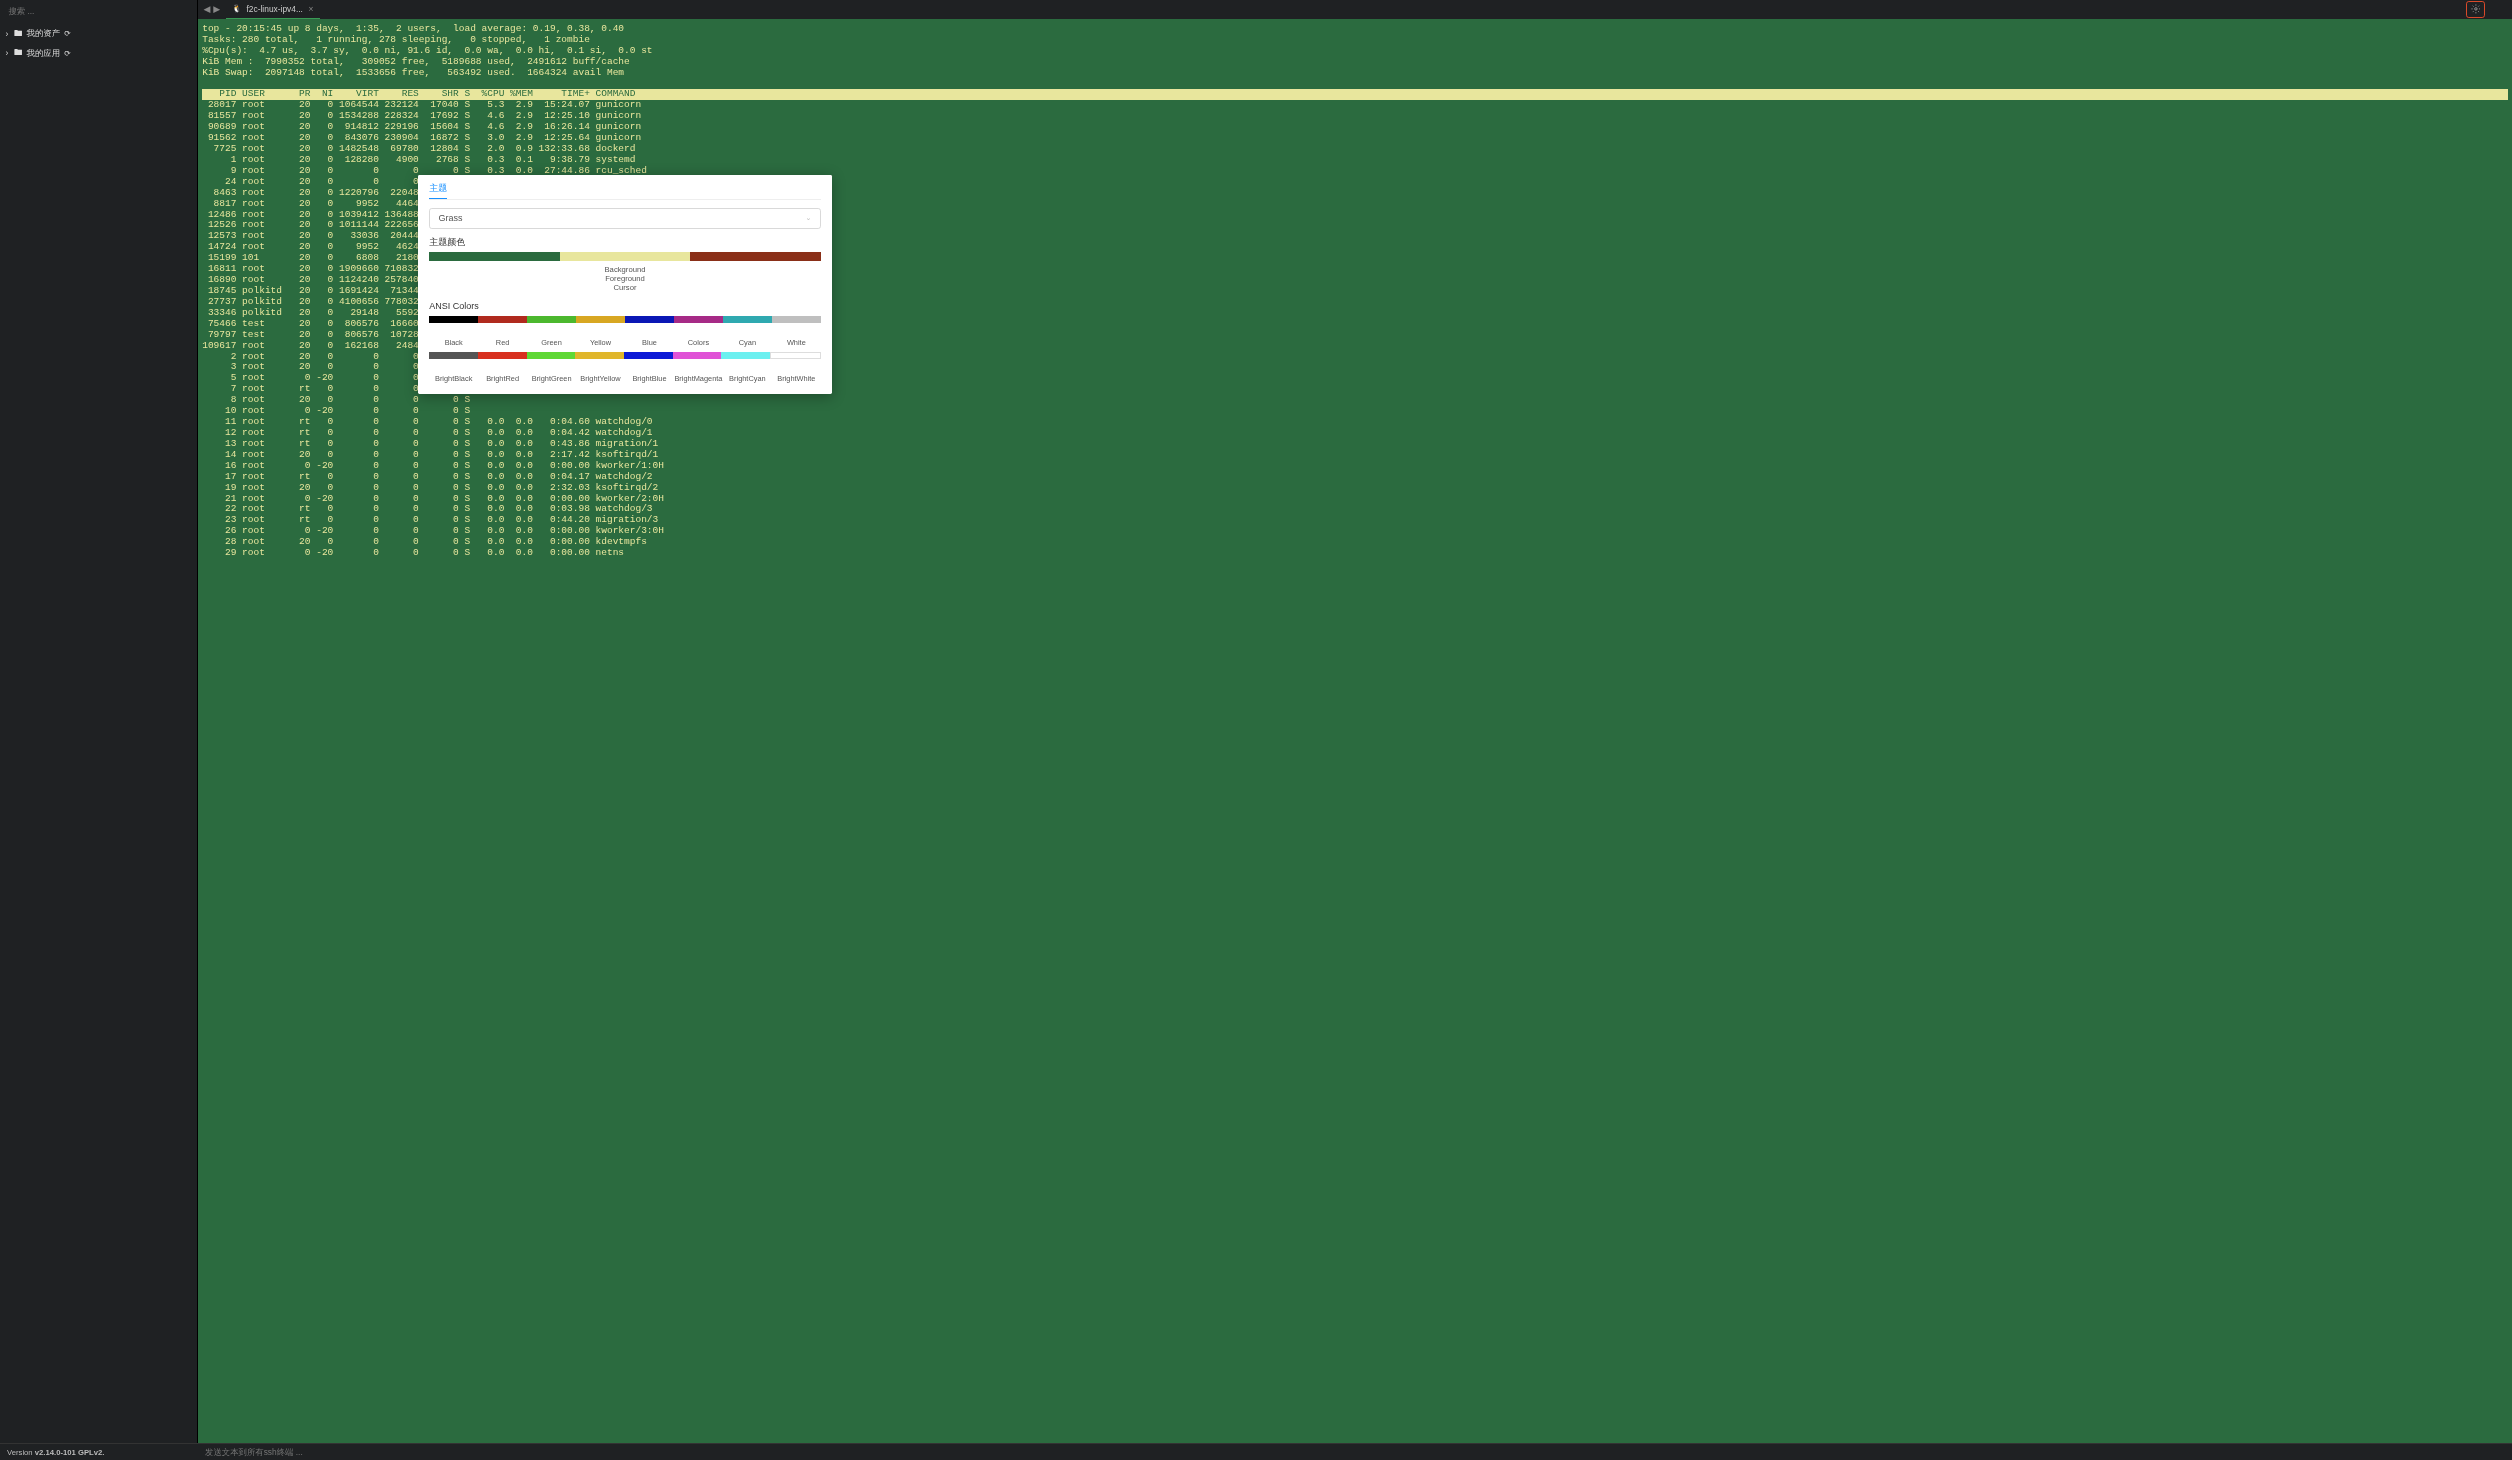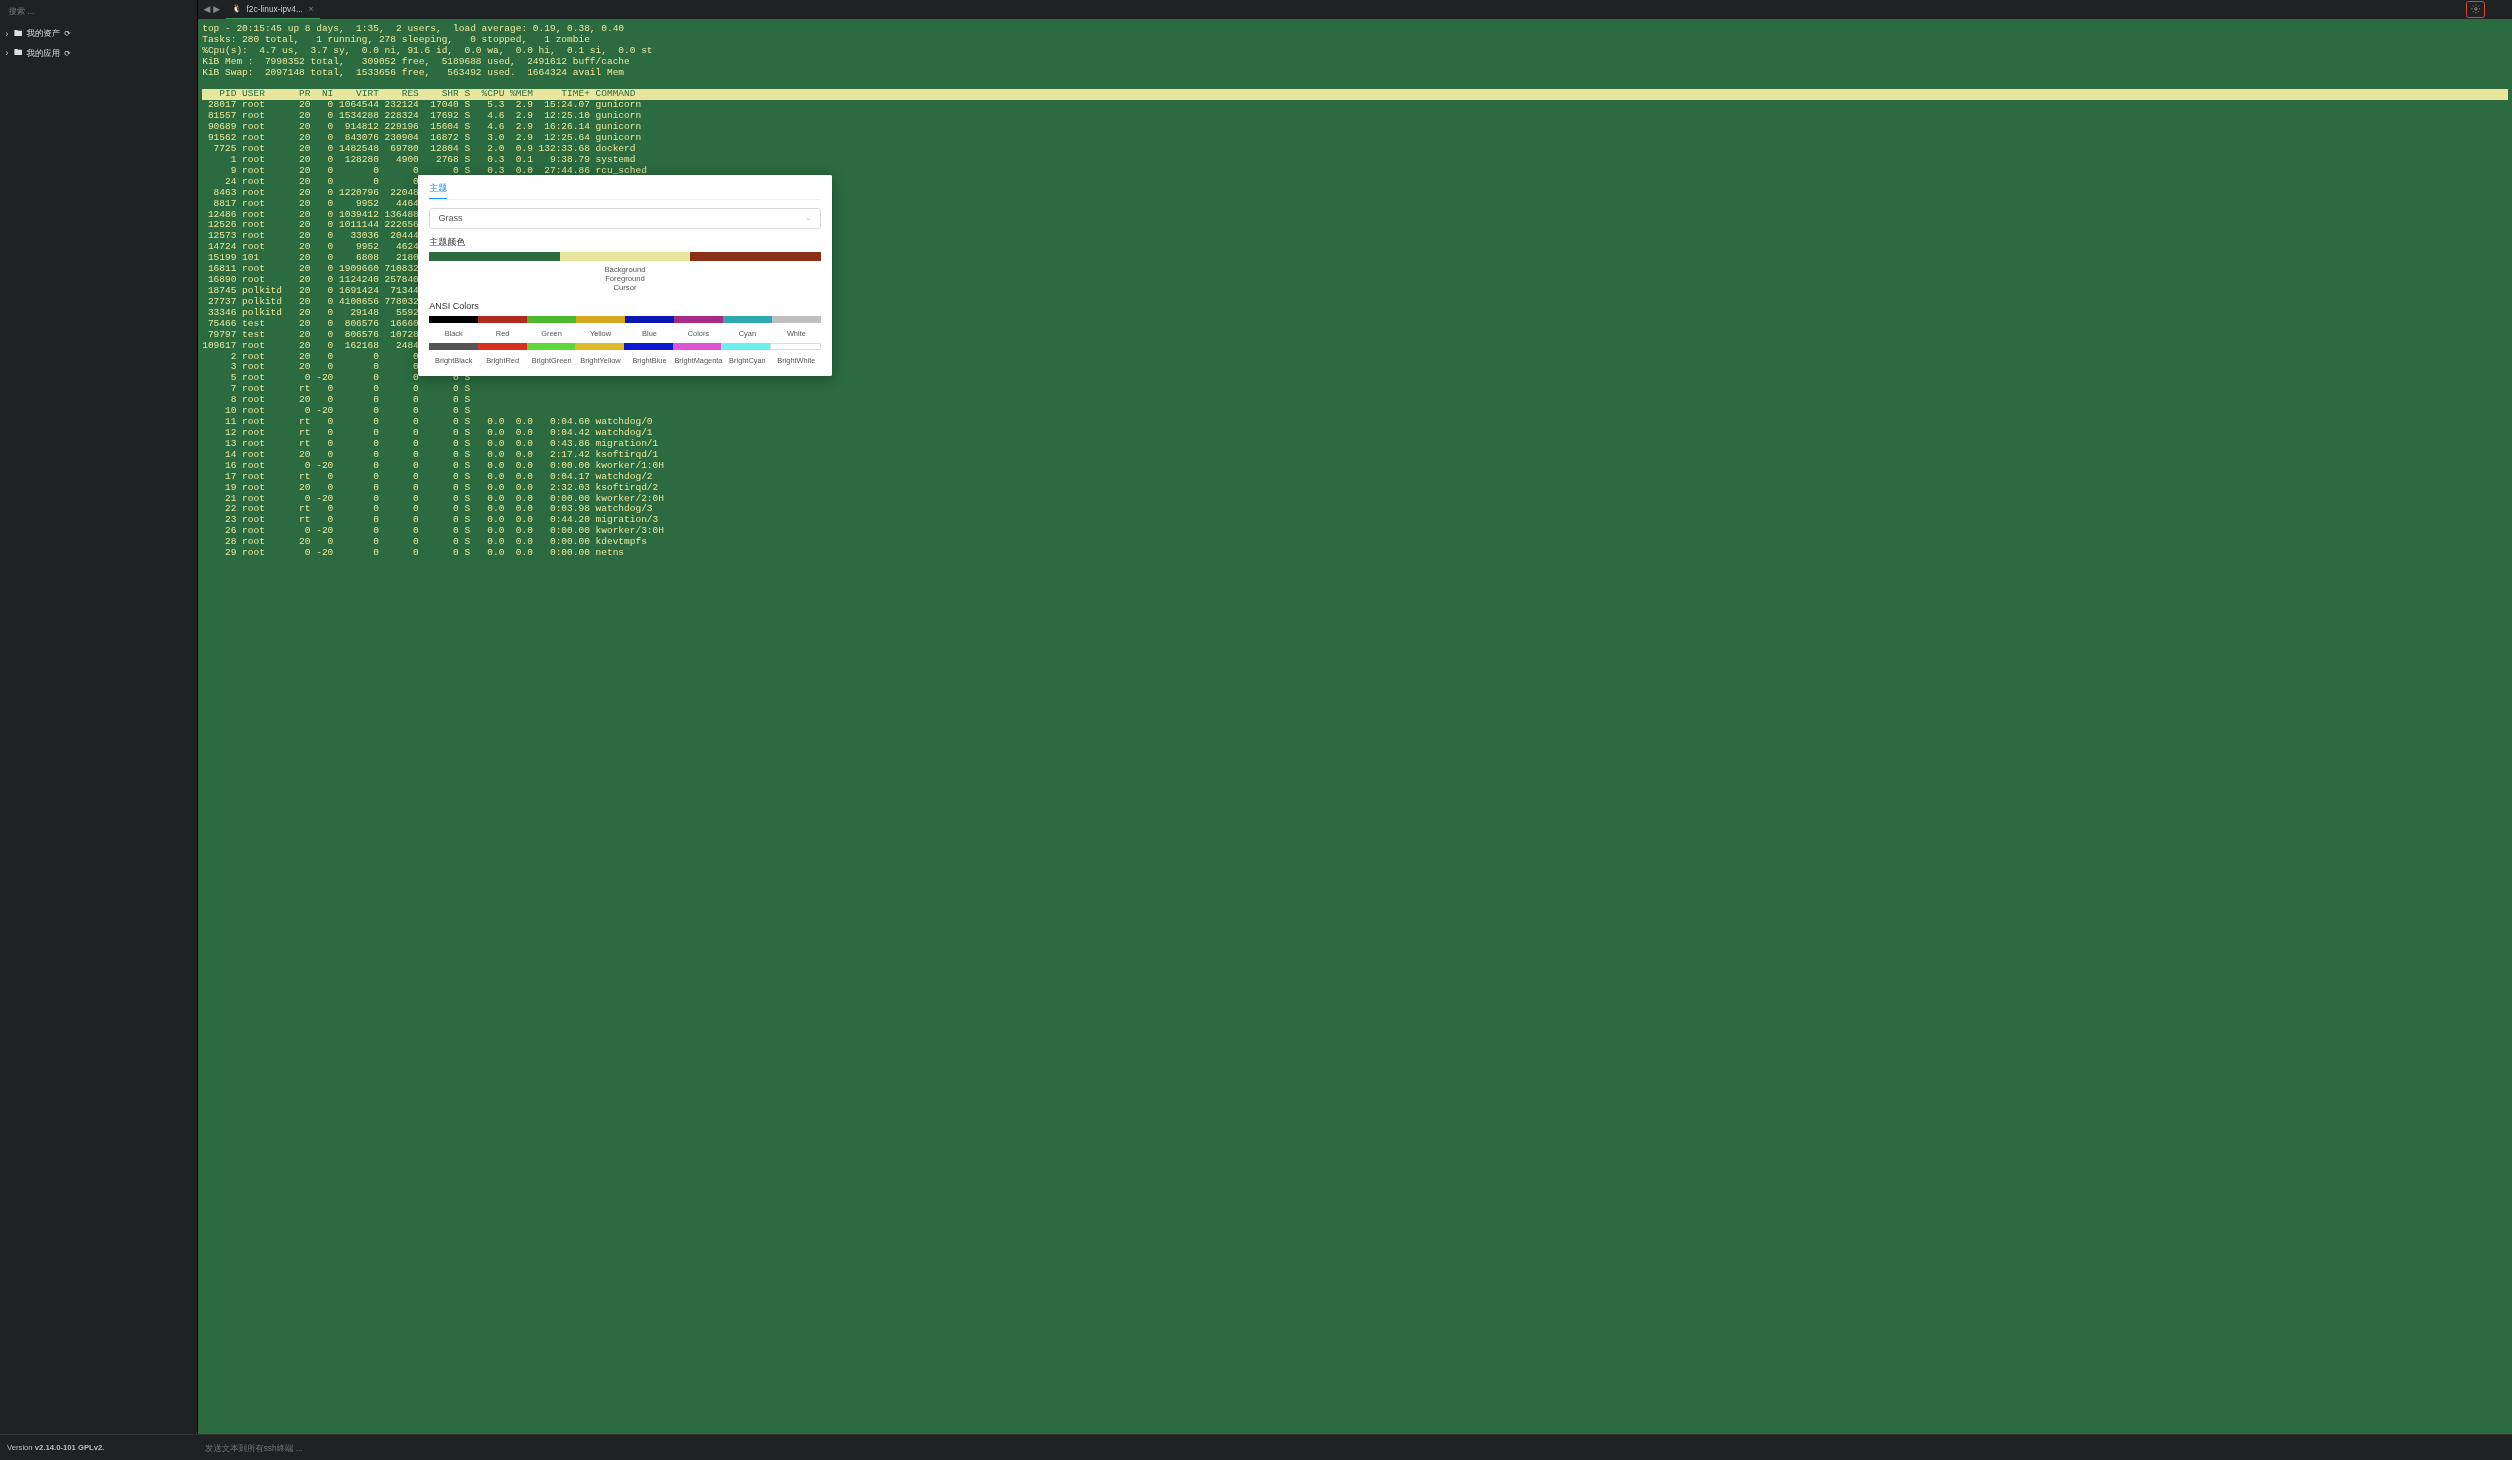--- a/index.html
+++ b/index.html
@@ -24,38 +24,38 @@
 .tab-nav span { padding: 0 1.4px; cursor: pointer; color: #888; }
 .tab { display: flex; align-items: center; padding: 0 7px; height: 19.7px; background: #1f2123; border-bottom: 1.4px solid #3a9a55; color: #ccc; font-size: 8.4px; }
 .tab .linux-icon { margin-right: 4.2px; font-size: 7.7px; }
 .tab .close { margin-left: 5.6px; cursor: pointer; color: #888; }
 .tabbar-right { margin-left: auto; display: flex; align-items: center; padding-right: 5.6px; gap: 11.2px; }
 .settings-btn { width: 19.7px; height: 17px; border: 1.4px solid #d94a2a; border-radius: 2.8px; display: flex; align-items: center; justify-content: center; cursor: pointer; color: #aaa; }
 .share-icon { color: #888; cursor: pointer; }
 .terminal { flex: 1; background: #2b6b3f; padding: 4.2px 4.2px 0 4.2px; font-family: 'Courier New', monospace; font-size: 9.5px; line-height: 1.15; overflow: hidden; position: relative; color: #e8e69d; }
 .term-line { white-space: pre; }
 .term-header-row { background: #e8e69d; color: #2b6b3f; white-space: pre; }
-.bottom { display: flex; align-items: center; height: 26px; background: #1f2123; border-top: 0.7px solid #333; }
+.bottom { display: flex; align-items: center; height: 17px; background: #1f2123; border-top: 0.7px solid #333; }
 .version { padding: 0 7px; font-size: 7.7px; color: #bbb; width: 198px; }
 .version b { font-weight: bold; }
 .send-input { flex: 1; padding: 0 7px; }
 .send-input input { width: 100%; background: #1f2123; border: none; color: #888; font-size: 8.4px; }
 .popup { position: absolute; top: 155px; left: 220px; width: 414px; background: #fff; border-radius: 1.4px; box-shadow: 0 2.8px 14px rgba(0,0,0,0.3); z-index: 100; padding: 8.4px 11.2px 11.2px 11.2px; color: #333; font-family: Arial, sans-serif; font-size: 9px; }
 .popup-tab { color: #1890ff; padding-bottom: 4.2px; border-bottom: 1.4px solid #1890ff; display: inline-block; margin-bottom: 8.4px; }
 .popup hr.tabline { border: none; border-top: 0.7px solid #eee; margin: -8.4px 0 8.4px 0; }
 .select-box { border: 0.7px solid #d9d9d9; border-radius: 2.8px; padding: 4.2px 8.4px; color: #555; display: flex; justify-content: space-between; align-items: center; cursor: pointer; }
 .select-box .chev { color: #bbb; font-size: 7px; }
 .section-label { margin: 8.4px 0 4.2px 0; color: #333; font-size: 9px; }
 .swatch-row { display: flex; }
 .swatch { flex: 1; height: 9.8px; }
 .swatch-labels { display: flex; margin-top: 5px; flex-direction: column; }
 .swatch-labels span { flex: 1; text-align: center; font-size: 7.7px; color: #555; }
 .ansi-row { display: flex; }
 .ansi-row .sw { flex: 1; height: 7px; }
-.ansi-labels { display: flex; margin-top: 7px; }
+.ansi-labels { display: flex; margin-top: 16px; }
 .ansi-labels span { flex: 1; text-align: center; font-size: 7.4px; color: #555; }
 </style>
 </head>
 <body>
 
 <div class="app">
 
   <div class="body">
     <div class="sidebar">
       <div class="search">

